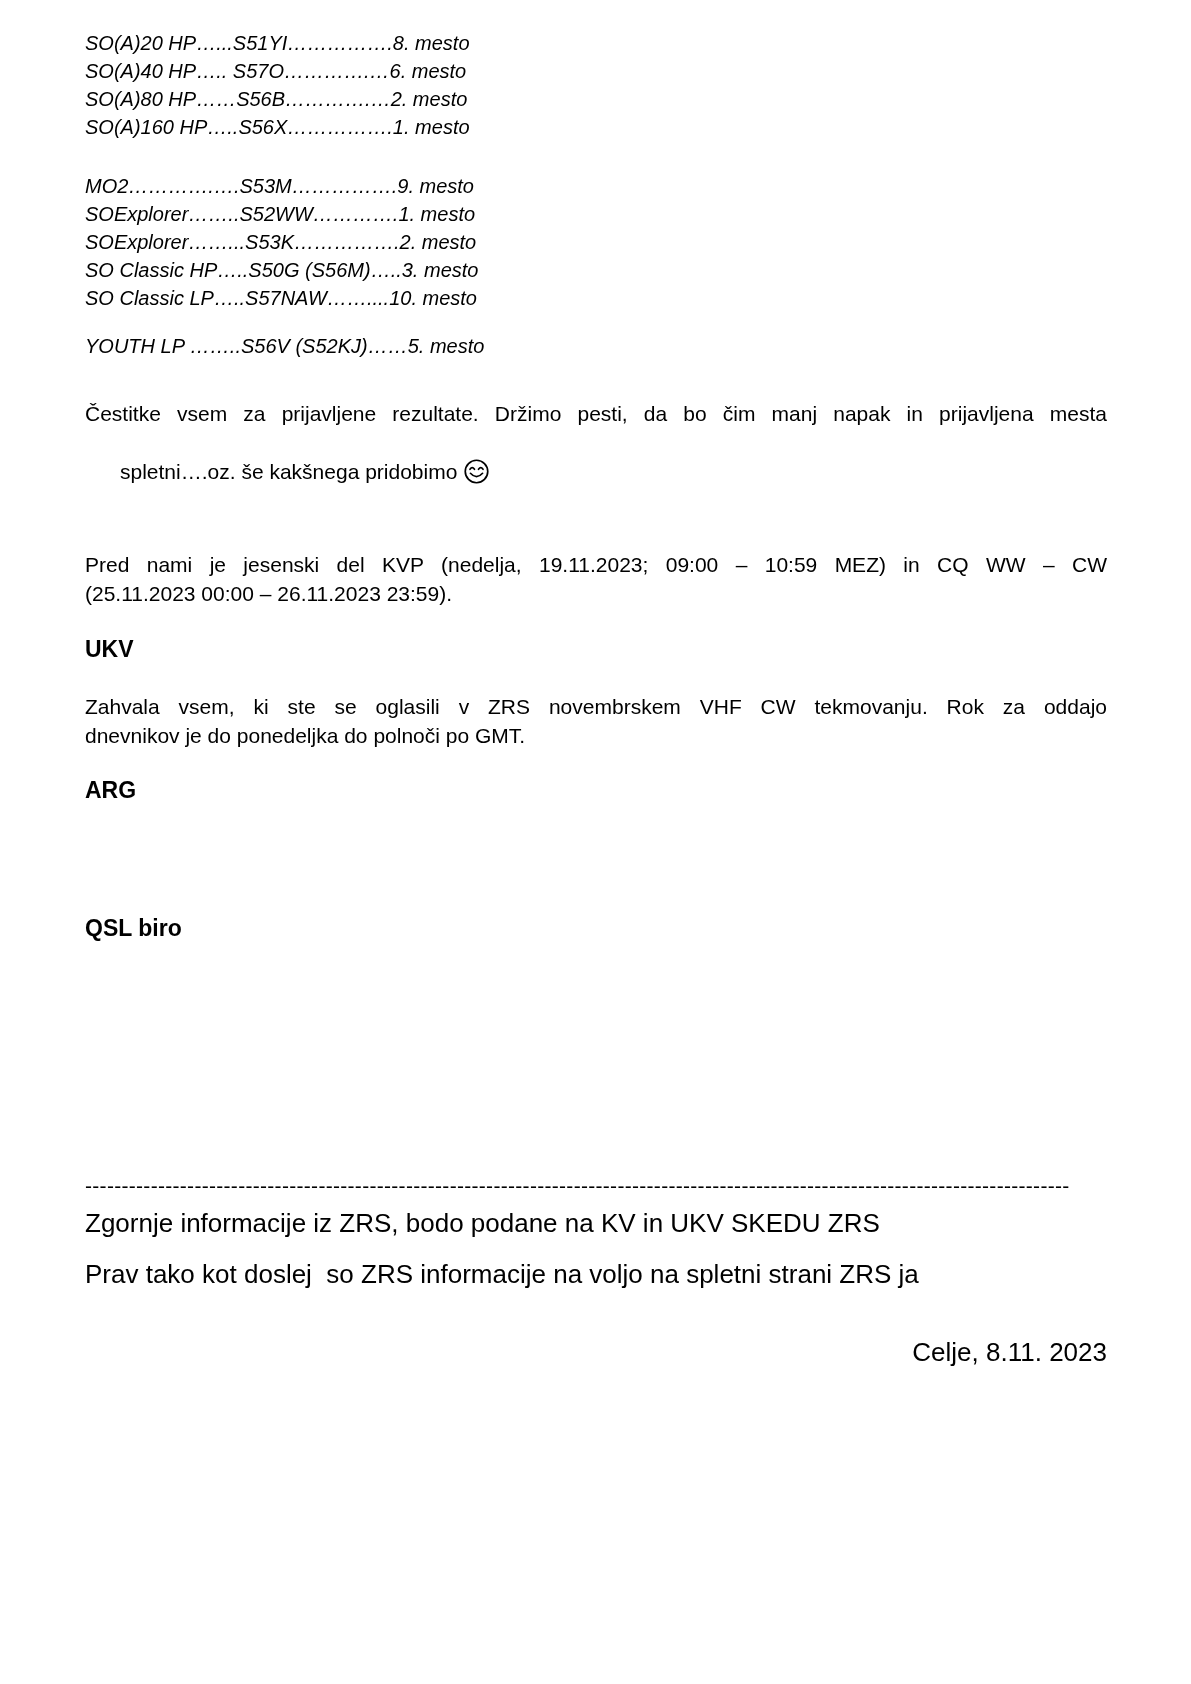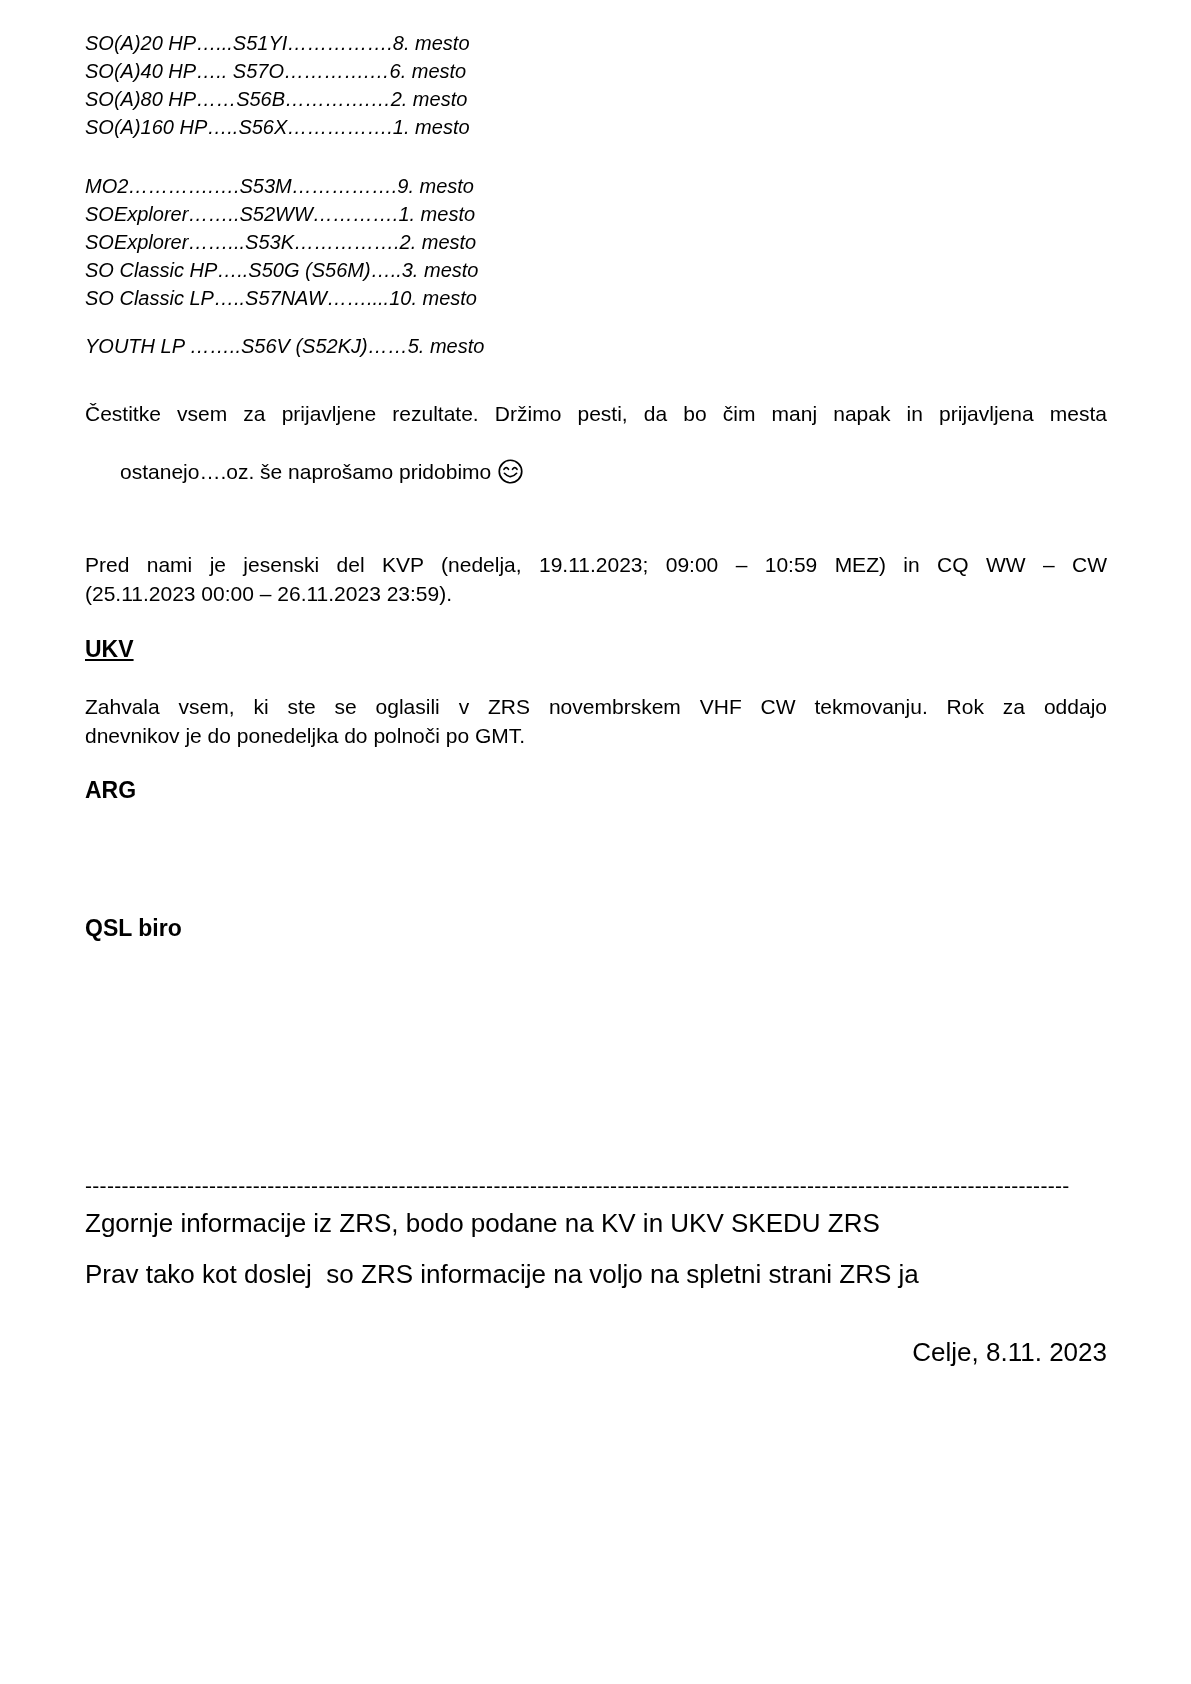--- a/index.html
+++ b/index.html
@@ -54,21 +54,21 @@
   }
   .smiley {
     vertical-align: -6px;
     margin-left: 6px;
   }
   
   .mt-list2   { margin-top: 31px; }
   .mt-youth   { margin-top: 20px; }
   .mt-congrats{ margin-top: 39px; }
   .mt-upcoming{ margin-top: 35px; }
-  .mt-ukv     { margin-top: 27px; text-decoration: underline; }
+  .mt-ukv     { margin-top: 27px; }
   .mt-zahvala { margin-top: 29px; }
   .mt-arg     { margin-top: 26px; }
   .mt-qsl     { margin-top: 110px; }
   .mt-sep     { margin-top: 230px; }
   .mt-zgornje { margin-top: 9px; }
   .mt-poobeh  { margin-top: 30px; }
   .mt-prav    { margin-top: 22px; }
   .mt-celje   { margin-top: 49px; }
 </style>
 </head>
@@ -89,21 +89,21 @@
     <div class="res-line">SOExplorer……...S53K…………….2. mesto</div>
     <div class="res-line">SO Classic HP…..S50G (S56M)…..3. mesto</div>
     <div class="res-line">SO Classic LP…..S57NAW……....10. mesto</div>
   </div>
 
   <div class="res-line mt-youth">YOUTH LP ……..S56V (S52KJ)……5. mesto</div>
 
   <div class="para mt-congrats">
     <div class="jline">Čestitke vsem za prijavljene rezultate. Držimo pesti, da bo čim manj napak in prijavljena mesta</div>
     <div class="pline">
-      <span>ostanejo….oz. še naprošamo pridobimo</span><svg class="smiley" width="27" height="27" viewBox="0 0 24 24">
+      <span>spletni….oz. še kakšnega pridobimo</span><svg class="smiley" width="27" height="27" viewBox="0 0 24 24">
         <circle cx="12" cy="12" r="10" fill="none" stroke="#000000" stroke-width="1.5"></circle>
         <path d="M6.2 10 Q8.2 7.2 10.2 10" fill="none" stroke="#000000" stroke-width="1.5" stroke-linecap="round"></path>
         <path d="M13.8 10 Q15.8 7.2 17.8 10" fill="none" stroke="#000000" stroke-width="1.5" stroke-linecap="round"></path>
         <path d="M6.6 13.6 Q12 19.6 17.4 13.6" fill="none" stroke="#000000" stroke-width="1.5" stroke-linecap="round"></path>
       </svg>
     </div>
   </div>
 
   <div class="para mt-upcoming">
     <div class="jline">Pred nami je jesenski del KVP (nedelja, 19.11.2023; 09:00 – 10:59 MEZ) in CQ WW – CW</div>

